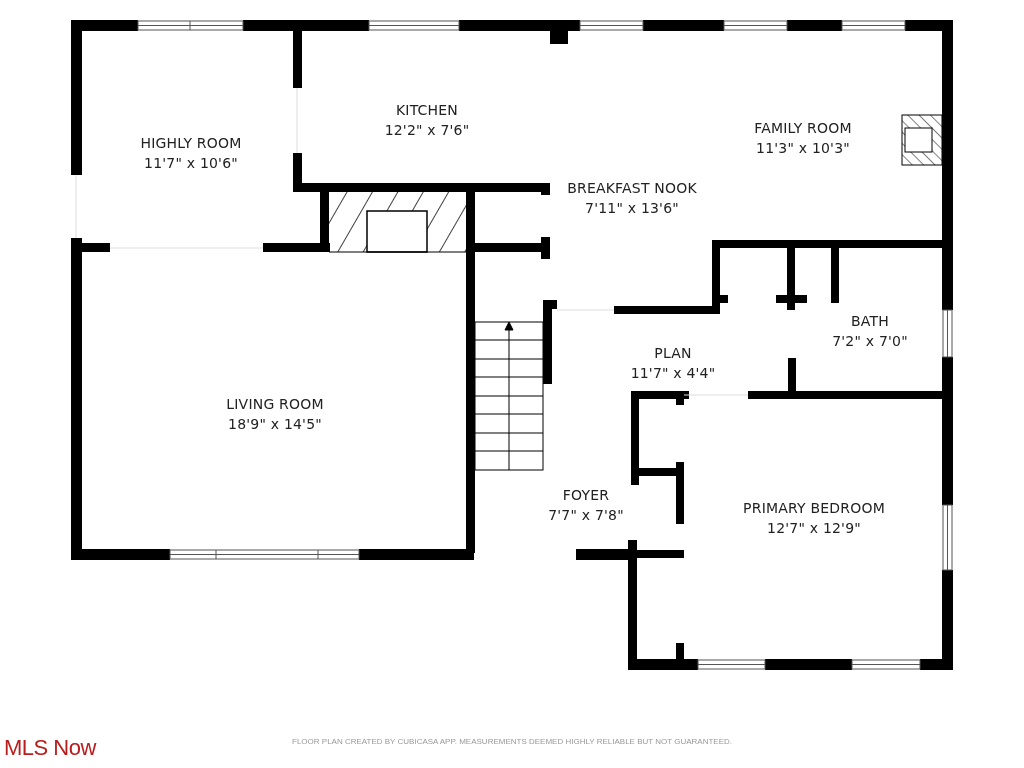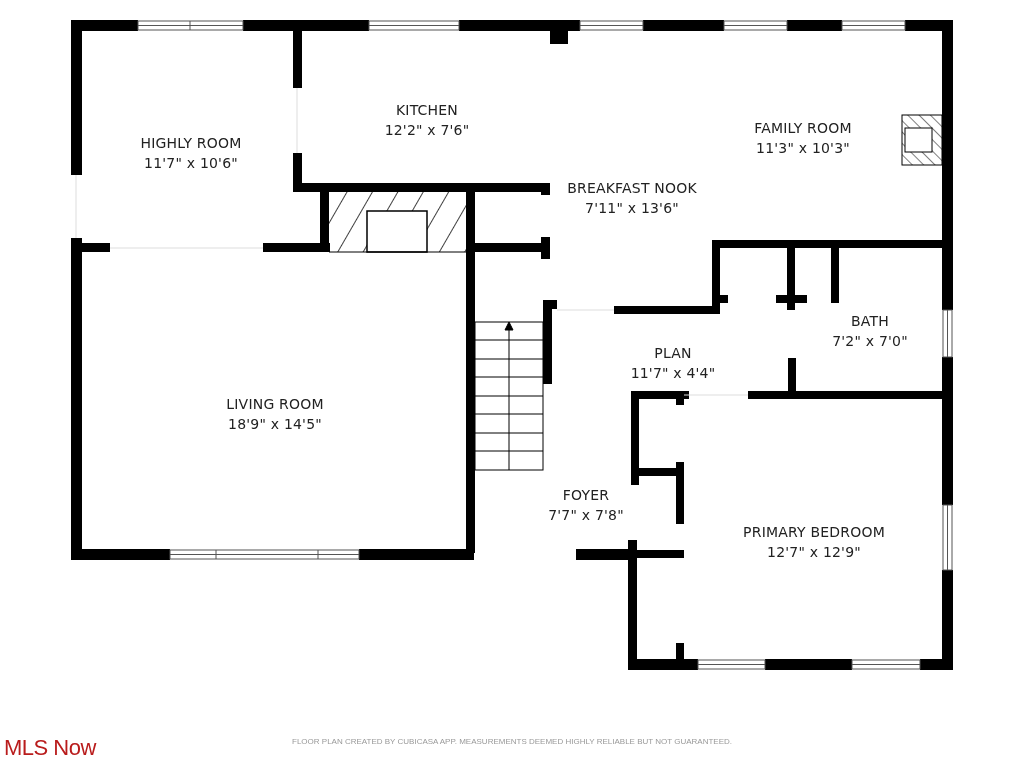--- a/index.html
+++ b/index.html
@@ -172,19 +172,19 @@
   <span class="dim">11'7" x 4'4"</span>
 </div>
 <div class="room-label" style="left:870px;top:311px;">
   <span>BATH</span>
   <span class="dim">7'2" x 7'0"</span>
 </div>
 <div class="room-label" style="left:554px;top:485px;margin-left:32px;">
   <span>FOYER</span>
   <span class="dim">7'7" x 7'8"</span>
 </div>
-<div class="room-label" style="left:814px;top:522px;">
+<div class="room-label" style="left:814px;top:498px;">
   <span>PRIMARY BEDROOM</span>
   <span class="dim">12'7" x 12'9"</span>
 </div>
 
 <div class="footer-logo">MLS Now</div>
 <div class="footer-note">FLOOR PLAN CREATED BY CUBICASA APP. MEASUREMENTS DEEMED HIGHLY RELIABLE BUT NOT GUARANTEED.</div>
 
 </body></html>

